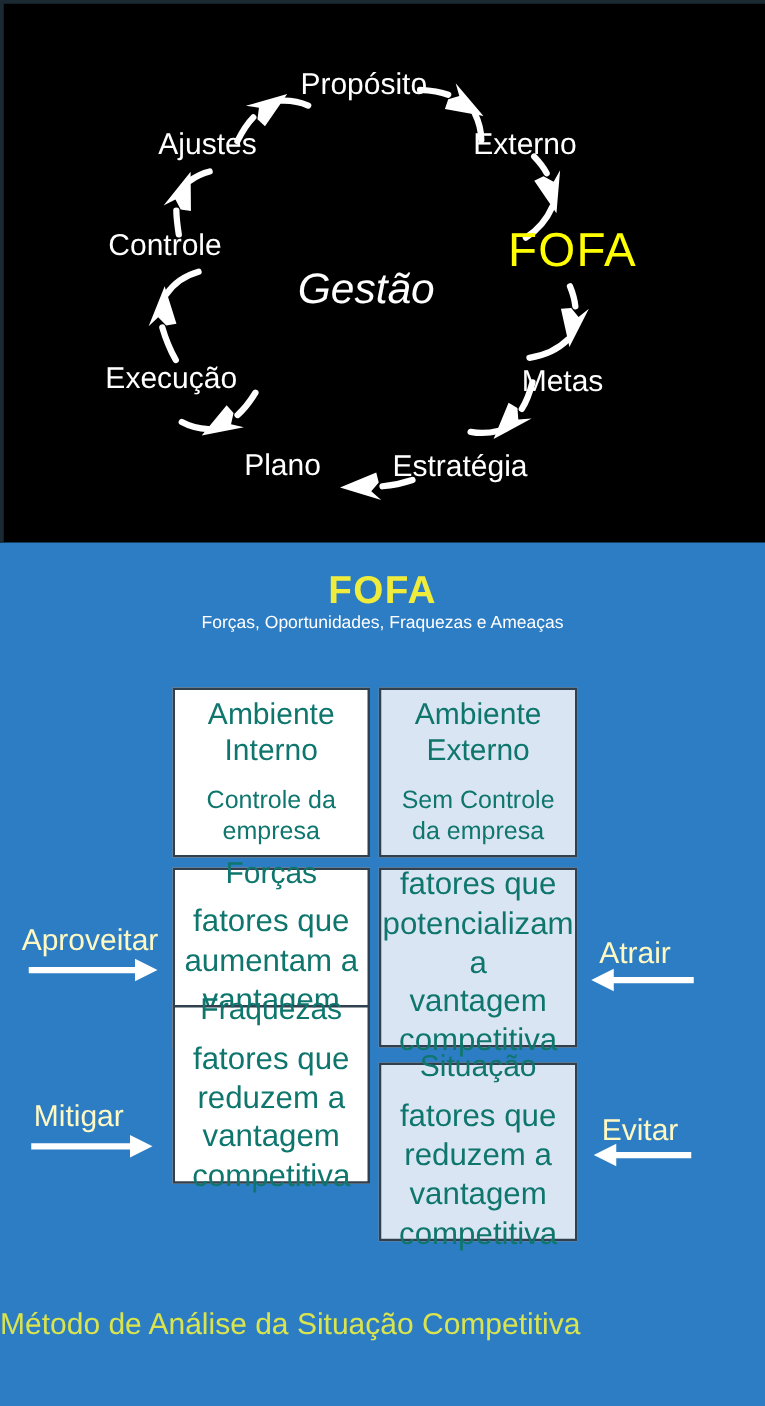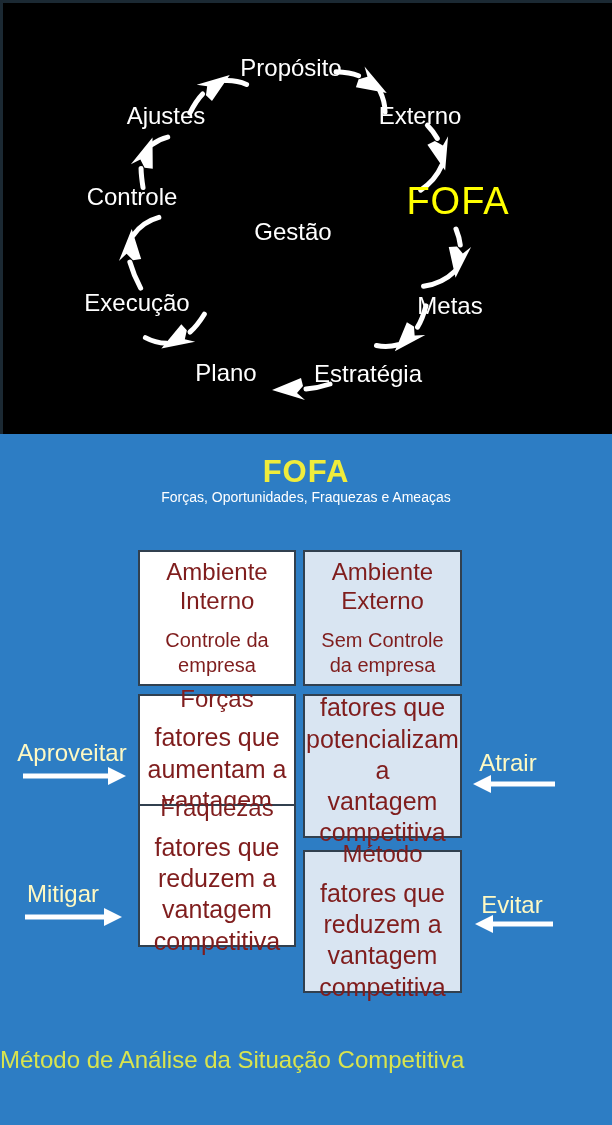--- a/index.html
+++ b/index.html
@@ -10,40 +10,40 @@
 
   
   .dark-panel{
     position:absolute;left:0;top:0;width:612px;height:434px;background:#000000;
     box-shadow:inset 0 3px 0 #1b2933, inset 3px 0 0 #1b2933;
   }
   .cycle-label{
     position:absolute;transform:translate(-50%,-50%);
     color:#ffffff;font-size:24px;white-space:nowrap;
   }
-  .center-label{font-size:24px;}
+  .center-label{font-size:34px;font-style:italic;}
   .fofa-node{font-size:38px;color:#ffff00;letter-spacing:1px;}
 
   .overlay{position:absolute;left:0;top:0;pointer-events:none;}
   .carrow .tail,.carrow .flick{fill:none;stroke:#ffffff;stroke-width:5;stroke-linecap:round;}
   .carrow .head{fill:#ffffff;stroke:none;}
 
   
   .fofa-title{
     position:absolute;left:0;top:454px;width:612px;text-align:center;
     font-size:31px;font-weight:bold;color:#f0ec3c;letter-spacing:1px;
   }
   .fofa-subtitle{
     position:absolute;left:0;top:489px;width:612px;text-align:center;
     font-size:14px;color:#ffffff;
   }
   .fofa-box{
     position:absolute;box-sizing:border-box;border:2px solid #31404f;
     display:flex;flex-direction:column;align-items:center;justify-content:center;
-    text-align:center;color:#7f1d1d;
+    text-align:center;color:#0f766e;
   }
   .fofa-box.white{background:#ffffff;}
   .fofa-box.light{background:#d9e5f2;}
   .box-title{font-size:24px;line-height:1.2;white-space:pre-line;}
   .box-body{font-size:25px;line-height:1.25;white-space:pre-line;margin-top:9px;}
   .row1 .box-body{font-size:20px;margin-top:13px;}
 
   .side-label{
     position:absolute;transform:translate(-50%,-50%);
     color:#fef9c3;font-size:24px;white-space:nowrap;
@@ -151,21 +151,21 @@
 competitiva</div>
   </div>
   <div class="fofa-box white" style="left:138px;top:804px;width:158px;height:143px">
     <div class="box-title">Fraquezas</div>
     <div class="box-body">fatores que
 reduzem a
 vantagem
 competitiva</div>
   </div>
   <div class="fofa-box light" style="left:303px;top:850px;width:159px;height:143px">
-    <div class="box-title">Método</div>
+    <div class="box-title">Situação</div>
     <div class="box-body">fatores que
 reduzem a
 vantagem
 competitiva</div>
   </div>
 
   <div class="side-label" style="left:72px;top:753px">Aproveitar</div>
   <div class="side-label" style="left:508px;top:763px">Atrair</div>
   <div class="side-label" style="left:63px;top:894px">Mitigar</div>
   <div class="side-label" style="left:512px;top:905px">Evitar</div>

